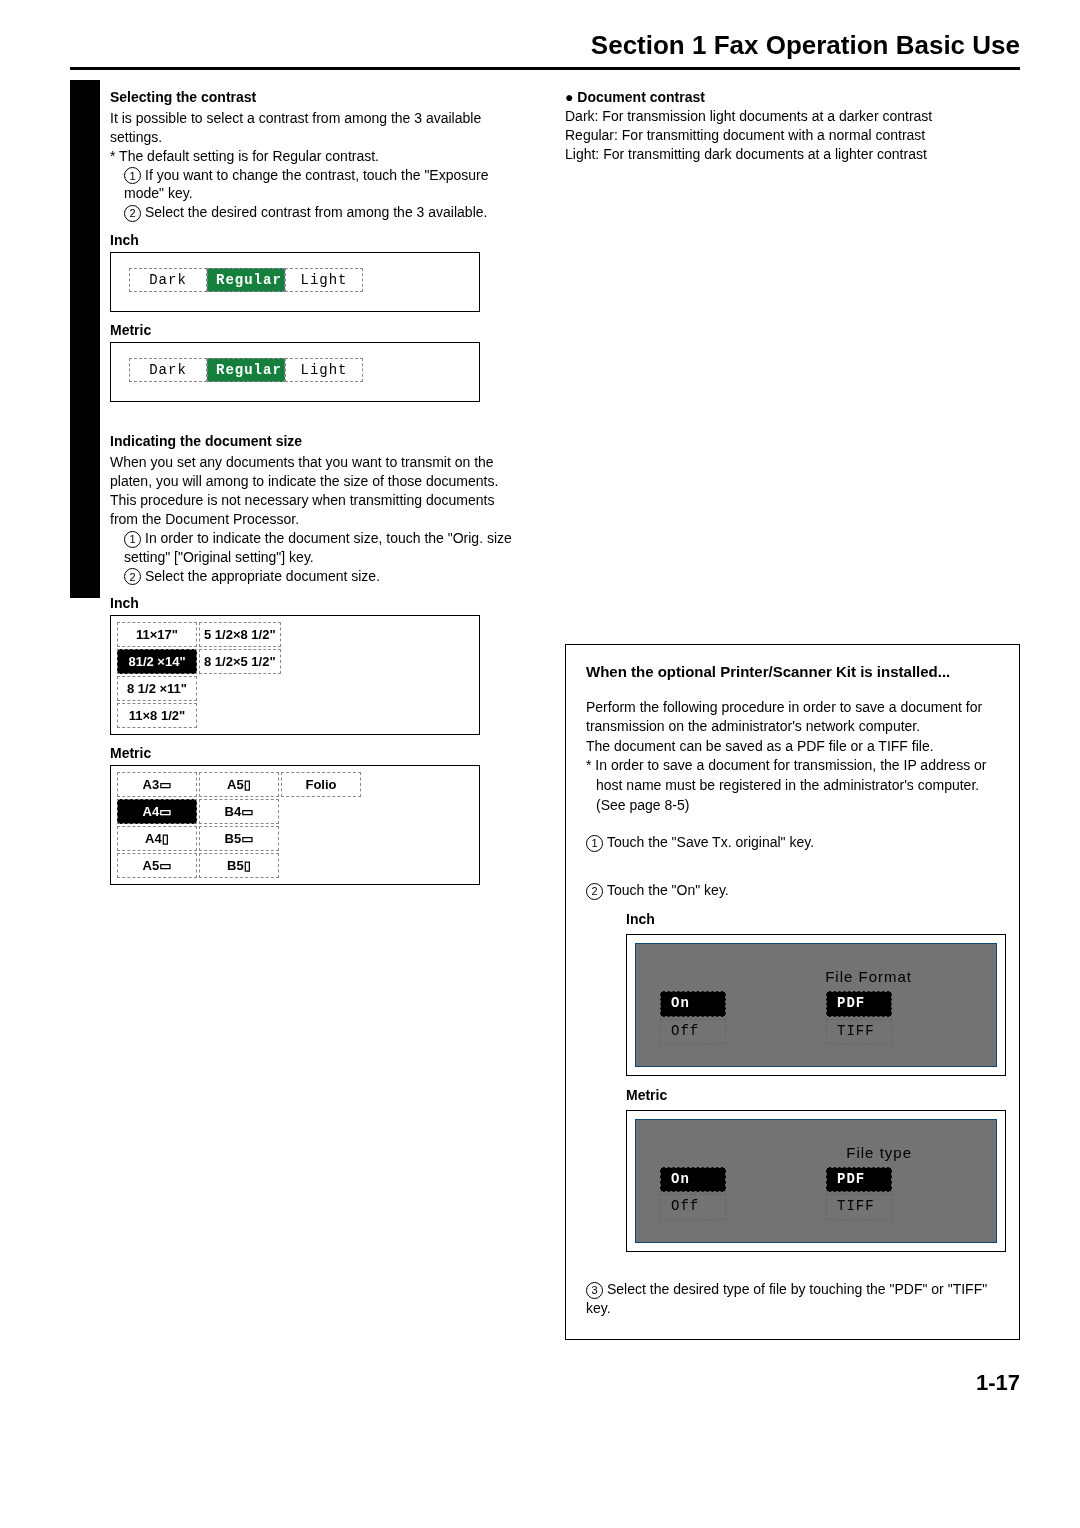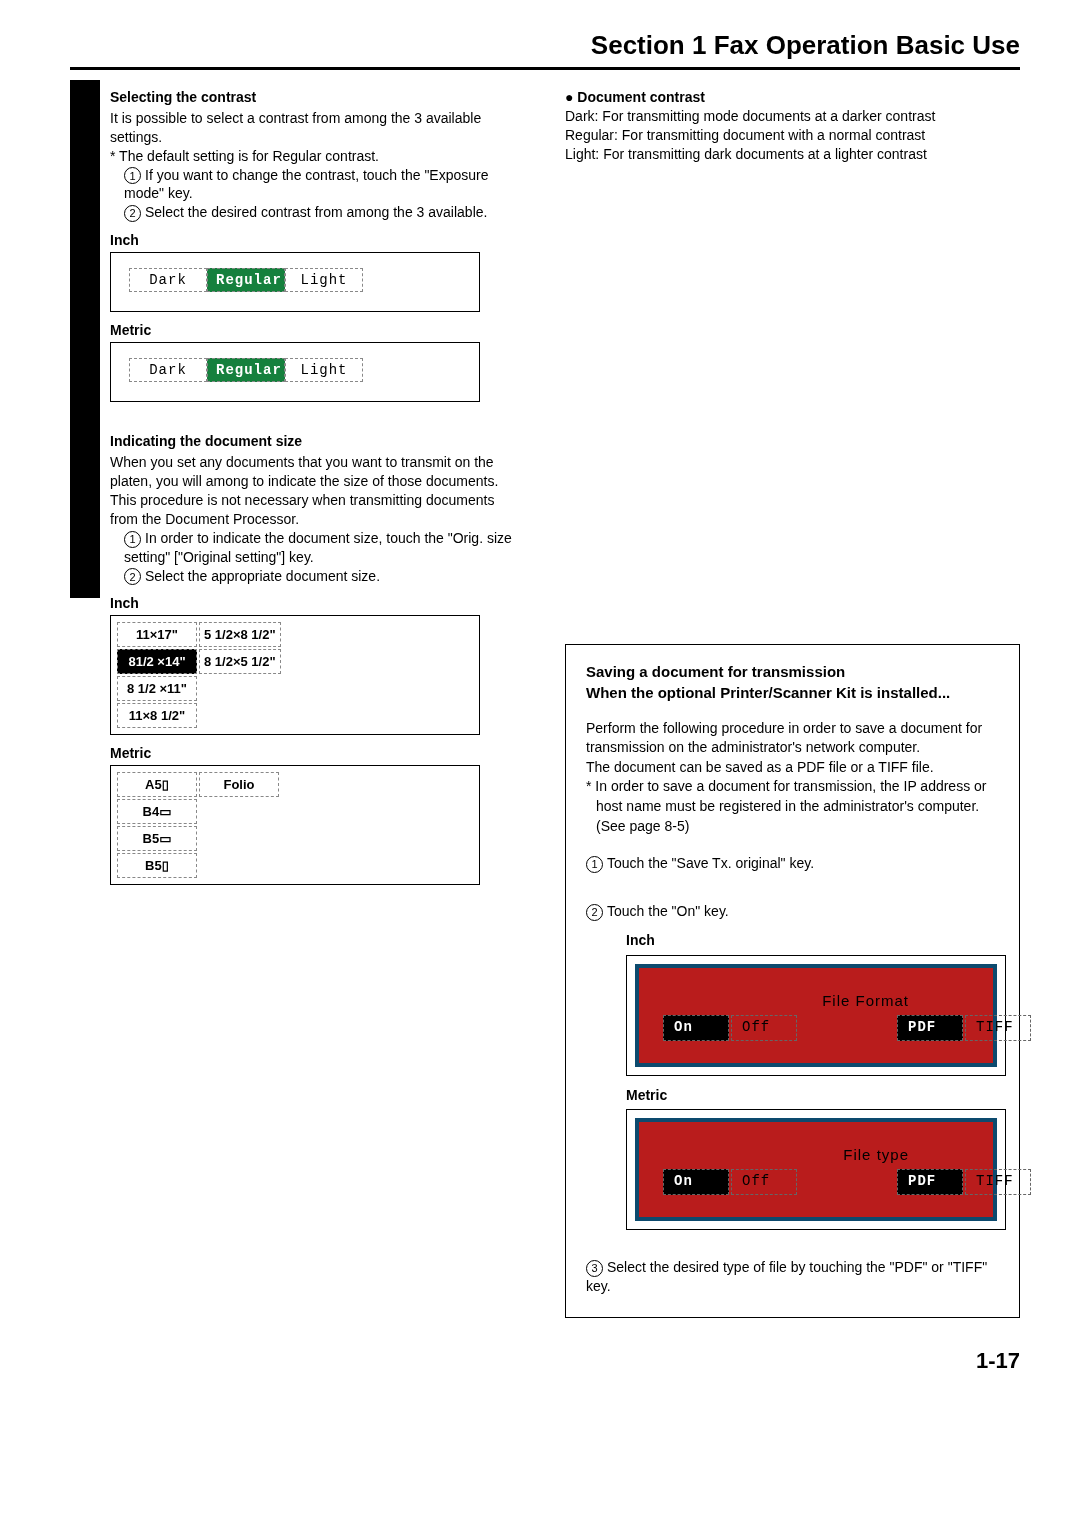--- a/index.html
+++ b/index.html
@@ -137,42 +137,42 @@
     font-weight: bold;
     font-size: 15px;
     line-height: 1.4;
   }
   .save-body {
     font-size: 14px;
     line-height: 1.4;
     margin-top: 16px;
   }
   .save-panel {
-    background: #b91c1c;
-    border: 4px solid #0c4a6e;
+    background: #737373;
+    border: 1px solid #0c4a6e;
     padding: 22px 24px 22px 24px;
     margin-left: 40px;
     width: 360px;
     box-sizing: border-box;
   }
   .save-panel .ff-label {
     color: #000;
     text-align: right;
     font-size: 15px;
     padding-right: 60px;
     margin-bottom: 4px;
     letter-spacing: 1px;
   }
   .save-row {
     display: flex;
     gap: 100px;
   }
   .save-col {
     display: flex;
-    flex-direction: row;
+    flex-direction: column;
     gap: 2px;
   }
   .pbtn {
     border: 1px dashed #666;
     font-family: 'Courier New', monospace;
     font-size: 14px;
     padding: 2px 10px;
     min-width: 44px;
     text-align: left;
     color: #000;
@@ -272,44 +272,49 @@
             <div class="sbtn">5 1/2×8 1/2"</div>
             <div class="sbtn">8 1/2×5 1/2"</div>
           </div>
         </div>
       </div>
 
       <div class="sub-label">Metric</div>
       <div class="panel" style="padding:6px;">
         <div class="size-grid">
           <div class="size-col">
+            <div class="sbtn">A3▭</div>
+            <div class="sbtn sel">A4▭</div>
+            <div class="sbtn">A4▯</div>
+            <div class="sbtn">A5▭</div>
+          </div>
+          <div class="size-col">
             <div class="sbtn">A5▯</div>
             <div class="sbtn">B4▭</div>
             <div class="sbtn">B5▭</div>
             <div class="sbtn">B5▯</div>
           </div>
           <div class="size-col">
             <div class="sbtn">Folio</div>
           </div>
         </div>
       </div>
     </div>
 
     <div class="col">
       <div class="step-body">
         <div class="bullet-title">● Document contrast</div>
-        <div>Dark: For transmitting mode documents at a darker contrast</div>
+        <div>Dark: For transmission light documents at a darker contrast</div>
         <div>Regular: For transmitting document with a normal contrast</div>
         <div>Light: For transmitting dark documents at a lighter contrast</div>
       </div>
 
       <div style="height:470px;"></div>
 
       <div class="save-box">
-        <div class="save-h">Saving a document for transmission</div>
         <div class="save-h">When the optional Printer/Scanner Kit is installed...</div>
         <div class="save-body">
           <div>Perform the following procedure in order to save a document for transmission on the administrator's network computer.</div>
           <div>The document can be saved as a PDF file or a TIFF file.</div>
           <div style="padding-left:10px;text-indent:-10px;">* In order to save a document for transmission, the IP address or host name must be registered in the administrator's computer. (See page 8-5)</div>
 
           <div style="margin-top:18px;"><span class="circled">1</span><span>Touch the "Save Tx. original" key.</span></div>
           <div style="margin-top:28px;"><span class="circled">2</span><span>Touch the "On" key.</span></div>
 
           <div class="sub-label">Inch</div>

